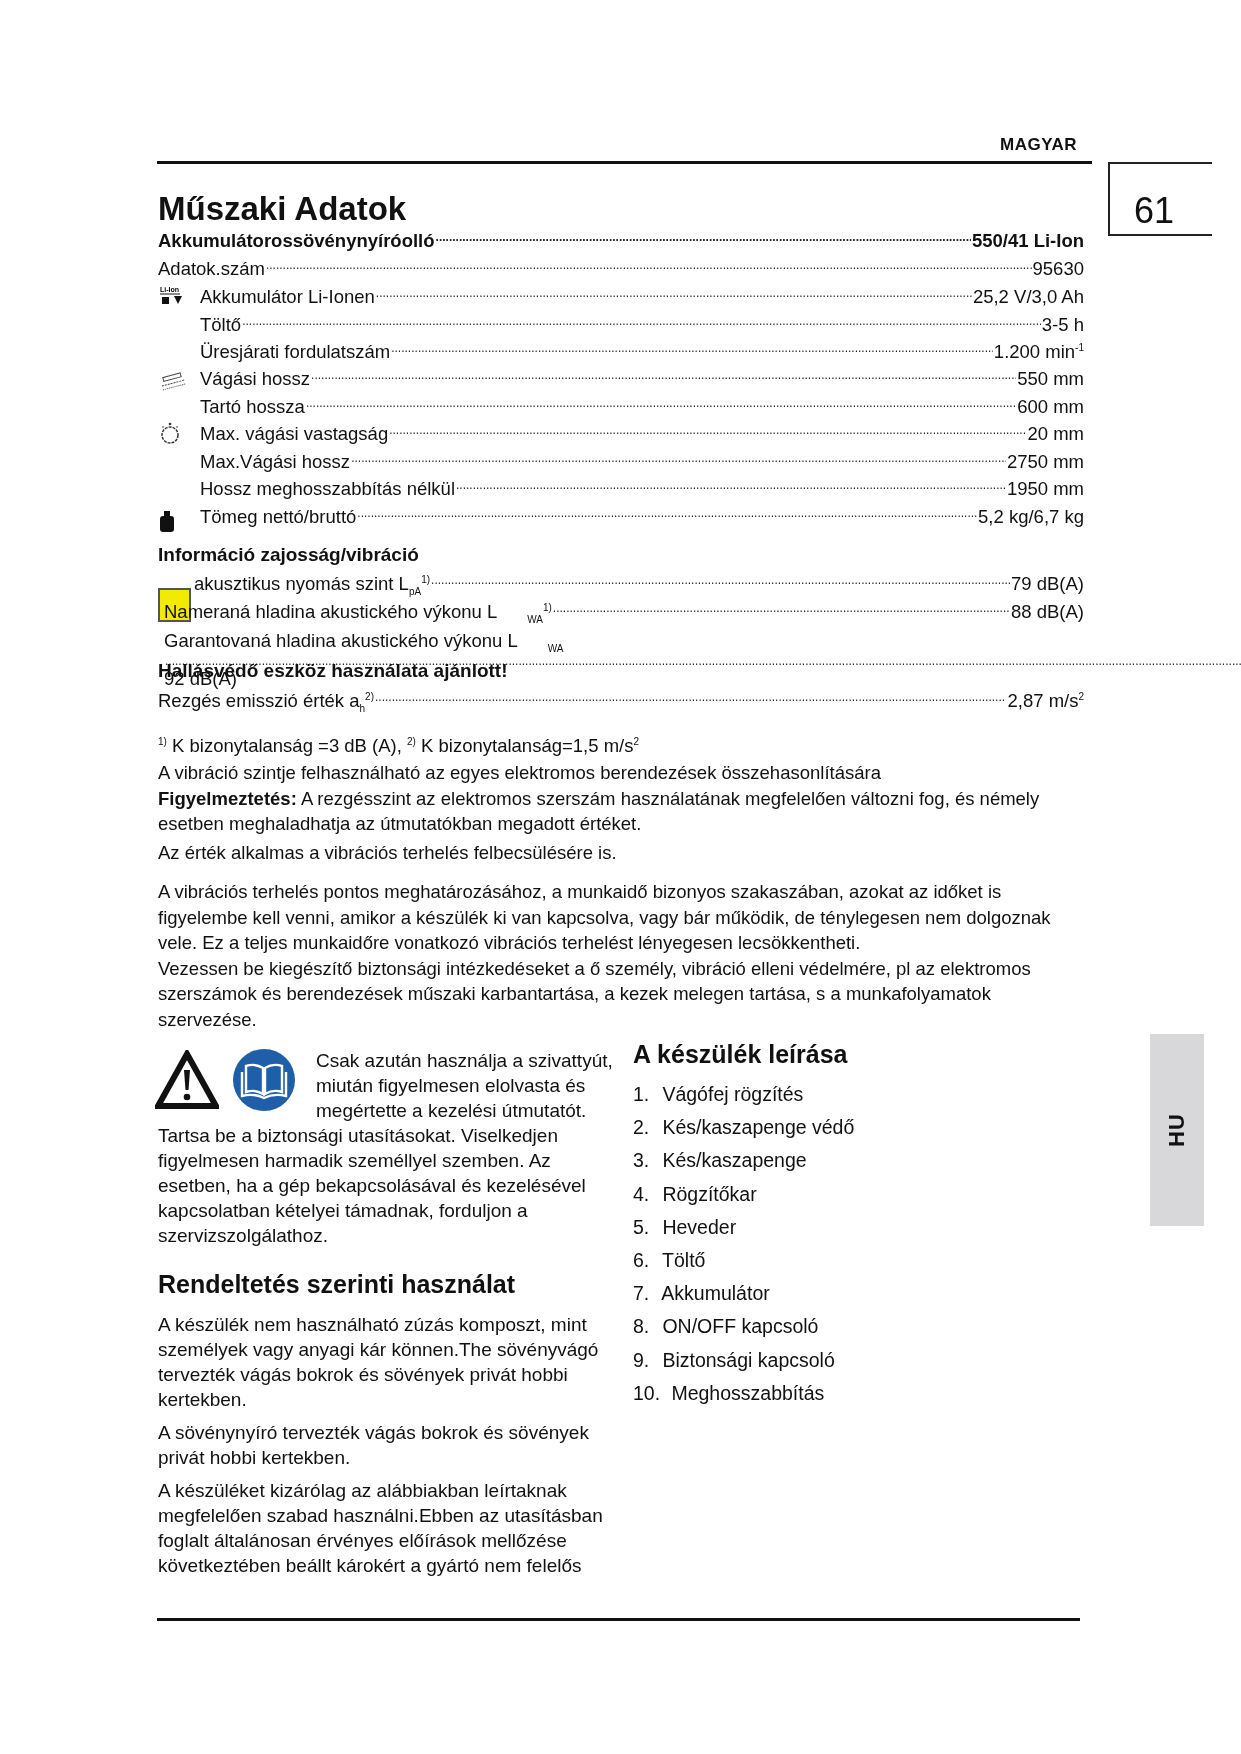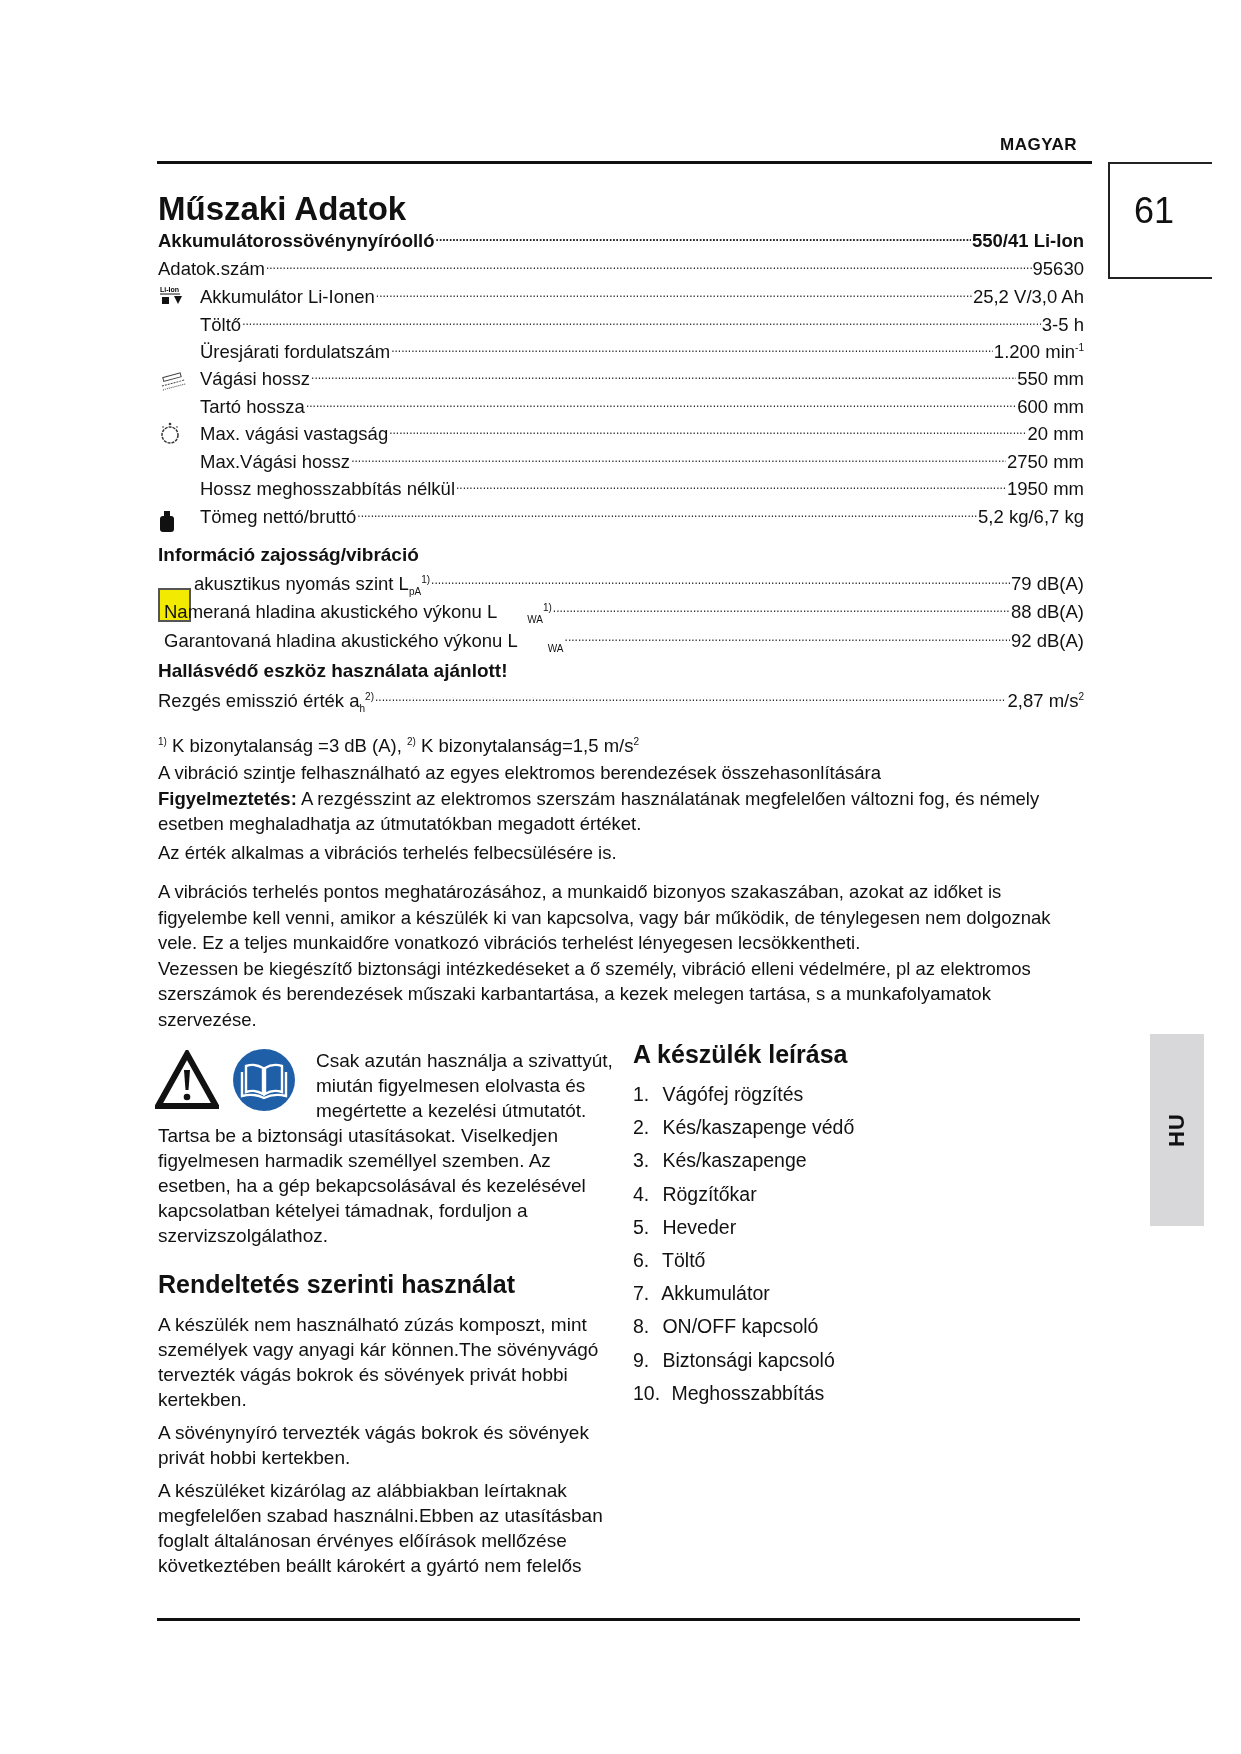--- a/index.html
+++ b/index.html
@@ -1,21 +1,21 @@
 <!DOCTYPE html>
 <html><head>
 <meta charset="utf-8">
 <style>
   html, body { margin: 0; padding: 0; background: #ffffff; }
   body { width: 1241px; height: 1754px; position: relative; overflow: hidden;
          font-family: "Liberation Sans", "DejaVu Sans", sans-serif; color: #111; }
   .abs { position: absolute; }
   .lang-header { left: 1000px; top: 135px; font-weight: bold; font-size: 17px; letter-spacing: 0.5px; }
   .top-rule { left: 157px; top: 161px; width: 935px; height: 3px; background: #111; }
-  .page-box { left: 1108px; top: 162px; width: 104px; height: 117px; border-left: 2px solid #222; border-top: 2px solid #222; border-bottom: 2px solid #222; box-sizing: border-box; }
+  .page-box { left: 1108px; top: 162px; width: 104px; height: 74px; border-left: 2px solid #222; border-top: 2px solid #222; border-bottom: 2px solid #222; box-sizing: border-box; }
   .page-num { position: absolute; left: 24px; top: 26px; font-size: 36px; color: #111; }
   .title { left: 158px; top: 190px; font-size: 33px; font-weight: bold; }
   .spec-row { position: absolute; left: 158px; width: 926px; display: flex; align-items: flex-start; font-size: 18.5px; white-space: nowrap; }
   .spec-row .lbl { flex: 0 0 auto; }
   .spec-row .dots { flex: 1 1 auto; overflow: hidden; margin: 0 1px; color: #222; letter-spacing: 0px; font-size: 12px; }
   .spec-row .dots::before { content: "........................................................................................................................................................................................................................................................................................................................................................................"; }
   .spec-row .val { flex: 0 0 auto; }
   .spec-row.bold { font-weight: bold; }
   .indent { padding-left: 42px; box-sizing: border-box; }
   sup, sub { font-size: 10px; }
@@ -153,21 +153,21 @@
   <span class="dots"></span>
   <span class="val">79 dB(A)</span>
 </div>
 
 <div class="spec-row" style="top:601px; padding-left:6px; box-sizing:border-box;">
   <span class="lbl"><span>Nameraná hladina akustického výkonu L</span><span style="display:inline-block;width:30px;"></span><sub>WA</sub><sup>1)</sup></span>
   <span class="dots"></span>
   <span class="val">88 dB(A)</span>
 </div>
 
-<div class="spec-row" style="top:630px; padding-left:6px; box-sizing:border-box;">
+<div class="spec-row" style="top:630px; padding-left:6px; box-sizing:border-box;flex-direction:column;">
   <span class="lbl"><span>Garantovaná hladina akustického výkonu L</span><span style="display:inline-block;width:30px;"></span><sub>WA</sub></span>
   <span class="dots"></span>
   <span class="val">92 dB(A)</span>
 </div>
 
 <div class="abs section-bold" style="top:660px;">Hallásvédő eszköz használata ajánlott!</div>
 
 <div class="spec-row" style="top:690px;">
   <span class="lbl"><span>Rezgés emisszió érték a</span><sub>h</sub><sup>2)</sup></span>
   <span class="dots"></span>

